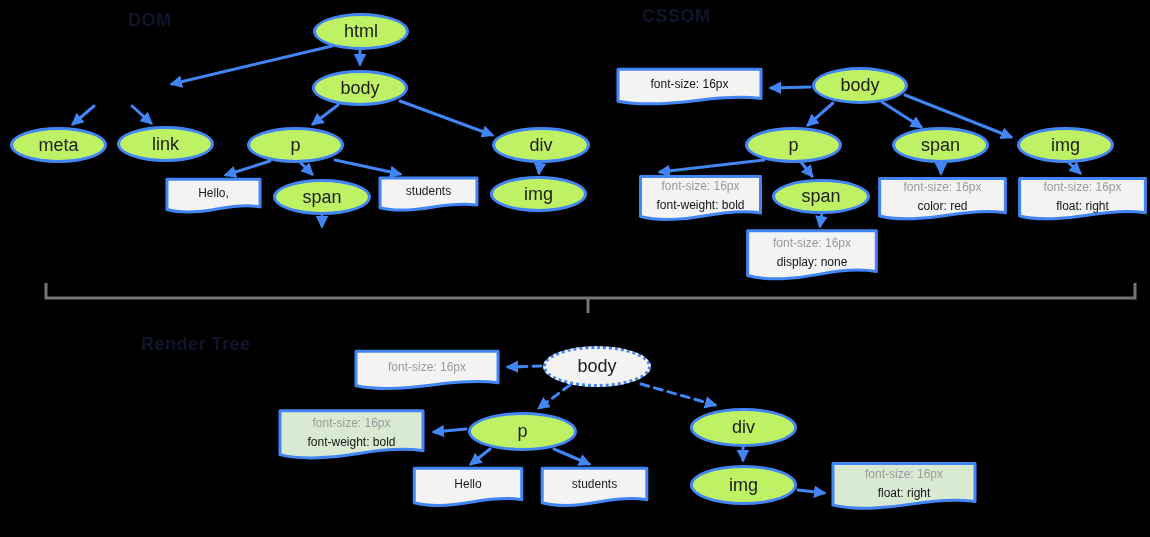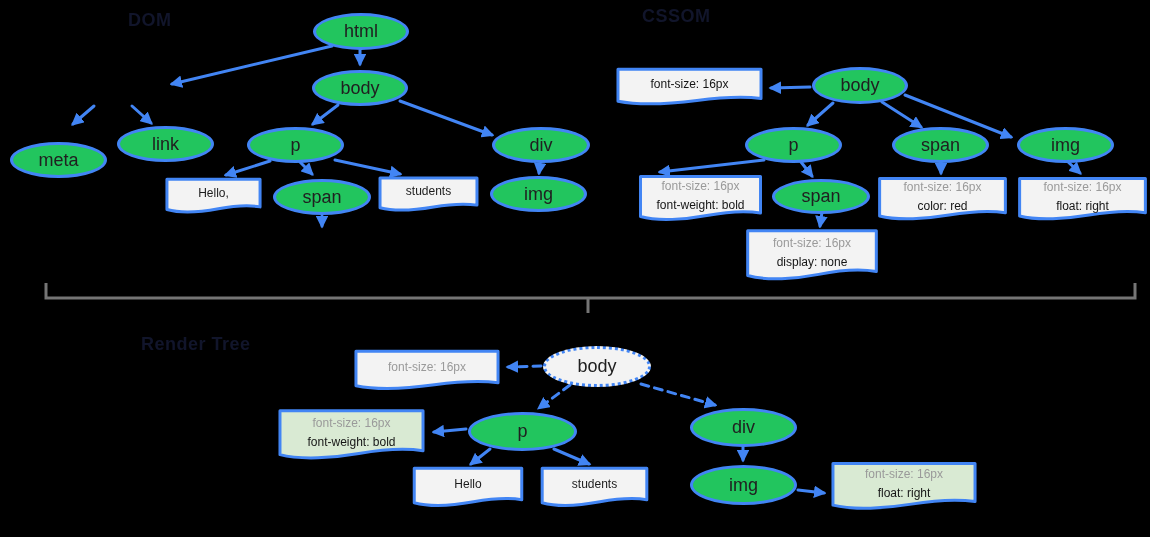--- a/index.html
+++ b/index.html
@@ -5,21 +5,21 @@
   html,body{margin:0;padding:0;background:#000;}
   #stage{
     position:relative;width:1150px;height:537px;background:#000;overflow:hidden;
     font-family:"Liberation Sans","DejaVu Sans",sans-serif;
   }
   .layer{position:absolute;left:0;top:0;width:1150px;height:537px;}
   .section-label{
     position:absolute;font-size:18px;font-weight:bold;color:#11152b;letter-spacing:.5px;
   }
   .ellipse{
-    position:absolute;box-sizing:border-box;border:3px solid #4285F4;background:#22c55e;
+    position:absolute;box-sizing:border-box;border:3px solid #4285F4;background:#bef264;
     border-radius:50%;display:flex;align-items:center;justify-content:center;
     font-size:18px;color:#202020;white-space:nowrap;
   }
   .ellipse.ghost{background:#F3F3F3;border-style:dotted;border-width:3px;}
   .docbox{position:absolute;}
   .docbox svg.shape{position:absolute;left:0;top:0;width:100%;height:100%;overflow:visible;}
   .docbox path.face{fill:#F3F3F3;stroke:#4285F4;stroke-width:3;stroke-linejoin:round;vector-effect:non-scaling-stroke;}
   .docbox.green path.face{fill:#D9EAD3;}
   .docbox .txt{
     position:absolute;left:0;right:0;top:0;bottom:8px;display:flex;flex-direction:column;
@@ -78,21 +78,21 @@
     <path class="arrow" d="M743 447 L743 460" marker-end="url(#ah)"></path>
     <path class="arrow" d="M798 490 L824 493" marker-end="url(#ah)"></path>
   </svg>
 
   <div class="section-label" style="left:128px;top:10px;">DOM</div>
   <div class="section-label" style="left:642px;top:6px;">CSSOM</div>
   <div class="section-label" style="left:141px;top:334px;">Render Tree</div>
 
   <div class="ellipse" style="left:313px;top:13px;width:96px;height:37px;">html</div>
   <div class="ellipse" style="left:312px;top:70px;width:96px;height:36px;">body</div>
-  <div class="ellipse" style="left:10px;top:142px;width:97px;height:36px;">meta</div>
+  <div class="ellipse" style="left:10px;top:127px;width:97px;height:36px;">meta</div>
   <div class="ellipse" style="left:117px;top:126px;width:97px;height:36px;text-align:right;">link</div>
   <div class="ellipse" style="left:247px;top:127px;width:97px;height:36px;">p</div>
   <div class="ellipse" style="left:492px;top:127px;width:98px;height:36px;">div</div>
   <div class="ellipse" style="left:273px;top:179px;width:98px;height:36px;">span</div>
   <div class="ellipse" style="left:490px;top:176px;width:97px;height:36px;">img</div>
 
   <div class="docbox" style="left:165px;top:178px;width:97px;height:38px;">
     <svg class="shape" viewBox="0 0 100 100" preserveAspectRatio="none">
       <path class="face" d="M2 3 L98 3 L98 76 C 84 70, 70 74, 55 81 C 38 89, 16 93, 2 83 Z"></path>
     </svg>

